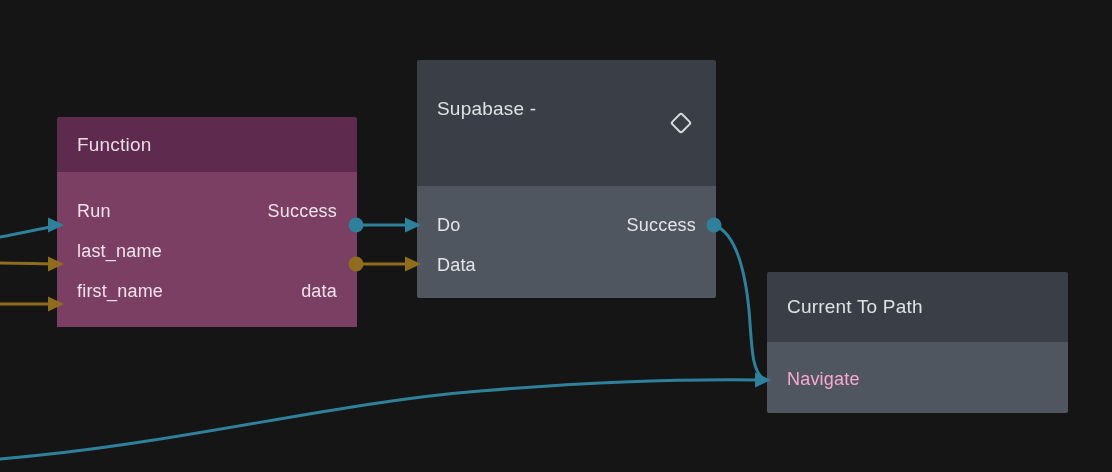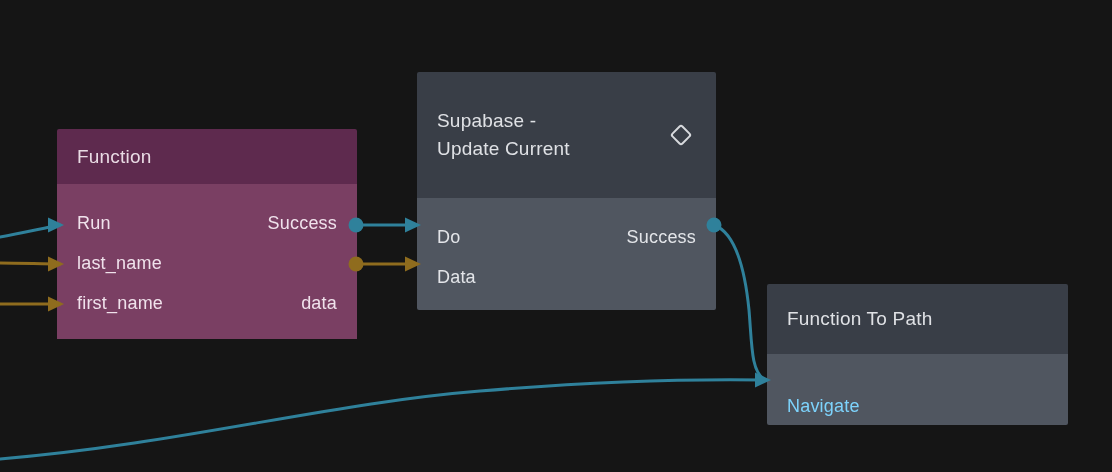--- a/index.html
+++ b/index.html
@@ -20,21 +20,20 @@
     width: 1112px; height: 472px;
     z-index: 2;
     pointer-events: none;
   }
 
   .node {
     position: absolute;
     border-radius: 2px;
     z-index: 1;
     overflow: hidden;
-    margin-top: 12px;
   }
 
   .node-header {
     display: flex;
     align-items: center;
     padding: 0 20px;
     font-size: 19px;
     letter-spacing: 0.2px;
   }
 
@@ -66,21 +65,21 @@
     color: #dfe1e5;
     line-height: 28px;
   }
   .node-supabase .node-body { height: 141px; padding-top: 19px; color: #e3e5e9; }
 
   .header-icon { flex: 0 0 auto; margin-left: 12px; display: flex; align-items: center; }
 
   
   .node-navigate { left: 767px; top: 272px; width: 301px; height: 141px; }
   .node-navigate .node-header { height: 70px; color: #dfe1e5; }
-  .node-navigate .node-body   { height: 77px; padding-top: 32px; color: #7dd3fc; }
+  .node-navigate .node-body   { height: 77px; padding-top: 17px; color: #f9a8d4; }
 </style>
 </head>
 <body>
 
 <div class="canvas">
 
   <div class="node node-function">
     <div class="node-header" style="background: rgb(94, 42, 78);">
       <span>Function</span>
     </div>
@@ -96,42 +95,42 @@
         <span class="in-label">first_name</span>
         <span class="out-label">data</span>
       </div>
     </div>
   </div>
 
   <div class="node node-supabase">
     <div class="node-header" style="background: rgb(57, 62, 71);">
       <span>
         <span>Supabase -</span><br>
-        <span>Update Current</span><br>
+        <br>
       </span>
       <span class="header-icon">
         <svg width="30" height="30" viewBox="0 0 30 30">
           <rect x="8" y="8" width="14" height="14" rx="2" transform="rotate(45 15 15)" fill="none" stroke="#d7d9dd" stroke-width="2"></rect>
         </svg>
       </span>
     </div>
     <div class="node-body" style="background: rgb(80, 86, 96);">
       <div class="port-row">
         <span class="in-label">Do</span>
         <span class="out-label">Success</span>
       </div>
       <div class="port-row">
         <span class="in-label">Data</span>
       </div>
     </div>
   </div>
 
   <div class="node node-navigate">
     <div class="node-header" style="background: rgb(57, 62, 71);">
-      <span>Function To Path</span>
+      <span>Current To Path</span>
     </div>
     <div class="node-body" style="background: rgb(80, 86, 96);">
       <div class="port-row">
         <span class="in-label">Navigate</span>
       </div>
     </div>
   </div>
 
   <svg id="wires-svg" xmlns="http://www.w3.org/2000/svg">
       <path d="M 0,237 C 22,233 44,228 60,225" stroke="#2f819b" stroke-width="3" fill="none" stroke-linecap="round"></path>

